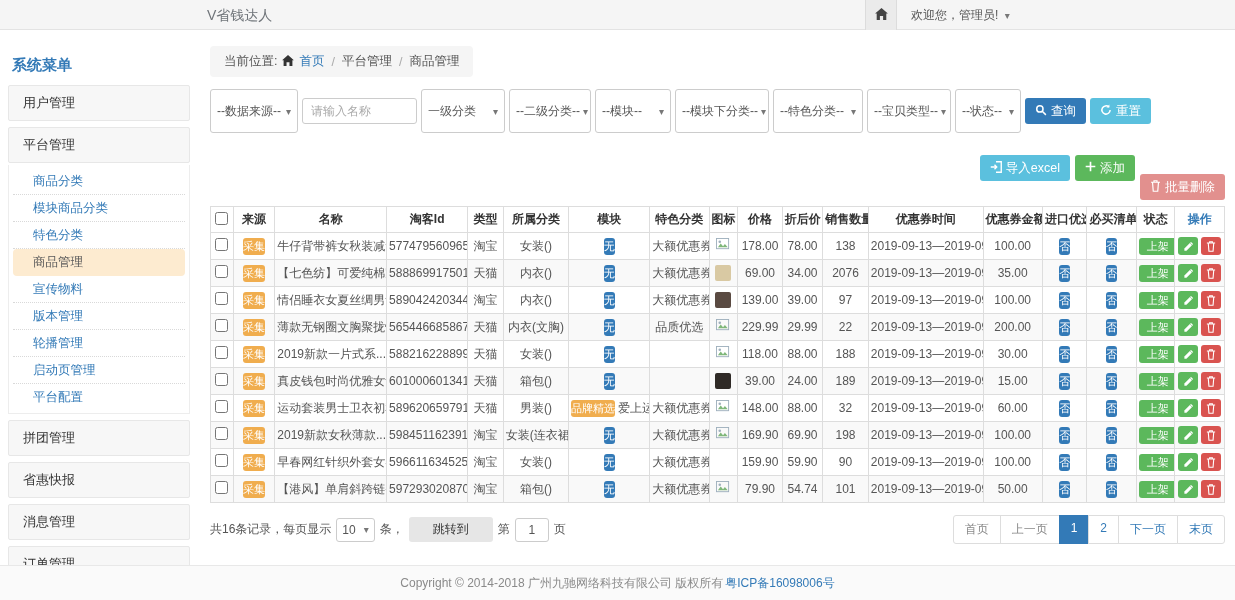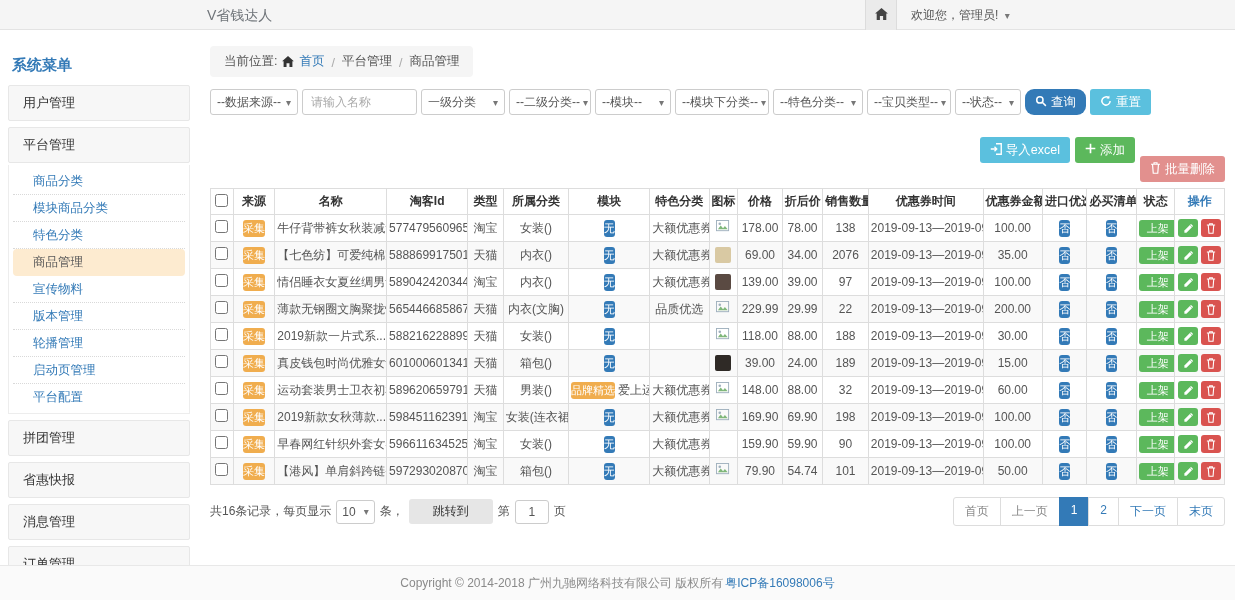--- a/index.html
+++ b/index.html
@@ -24,37 +24,37 @@
     padding:8px 14px; margin-bottom:6px; color:#333; font-size:13px; cursor:pointer; }
   .side-sub { background:#fff; border:1px solid #ededed; border-top:none; margin:-4px 0 6px 0;
     padding:3px 4px; }
   .side-sub-item { padding:6px 0 6px 20px; line-height:14px; color:#337ab7; font-size:12.5px;
     border-bottom:1px dotted #d9d9d9; cursor:pointer; }
   .side-sub-item:last-child { border-bottom:none; }
   .side-sub-item.active { background:#fdebd0; border-radius:4px; color:#5a5a5a; border-bottom:1px dotted transparent; }
 
   
   .main { position:absolute; left:210px; top:40px; width:1015px; }
-  .breadcrumb { display:inline-flex; align-items:flex-end; gap:5px; background:#f5f5f5;
+  .breadcrumb { display:inline-flex; align-items:center; gap:5px; background:#f5f5f5;
     border-radius:4px; padding:7px 14px; margin-top:6px; color:#555; font-size:12.5px; }
   .breadcrumb .link { color:#337ab7; cursor:pointer; }
   .breadcrumb .sep { color:#aaa; padding:0 2px; }
 
   .filter-bar { display:flex; align-items:center; gap:4px; margin-top:12px; }
-  .fselect { height:26px; border:1px solid #ccc; border-radius:3px; background:#fff;
+  .fselect { height:44px; border:1px solid #ccc; border-radius:3px; background:#fff;
     display:flex; align-items:center; justify-content:space-between; padding:0 6px; cursor:pointer;
     color:#555; white-space:nowrap; overflow:hidden; }
   .fselect .caret { flex:none; }
   .finput { height:26px; border:1px solid #ccc; border-radius:3px; padding:0 8px; width:115px;
     font-size:12px; color:#555; font-family:inherit; }
   .finput::placeholder { color:#aaa; }
   .btn { height:26px; border:none; border-radius:3px; color:#fff; font-size:12.5px;
     display:inline-flex; align-items:center; gap:4px; padding:0 10px; cursor:pointer;
     font-family:inherit; white-space:nowrap; }
-  .btn-primary { background:#337ab7;border-radius:9px; }
+  .btn-primary { background:#337ab7; }
   .btn-info { background:#5bc0de; }
   .btn-success { background:#5cb85c; }
   .btn-danger-soft { background:#e2908e;margin-top:19px; }
 
   .toolbar { display:flex; justify-content:flex-end; gap:5px; margin-top:22px; }
 
   table.grid { width:100%; border-collapse:collapse; table-layout:fixed; margin-top:6px; }
   .grid th, .grid td { border:1px solid #ddd; text-align:center; padding:4px 2px; height:26px;
     overflow:hidden; white-space:nowrap; font-size:12px; }
   .grid th { color:#333; font-weight:bold; background:#fff; }

